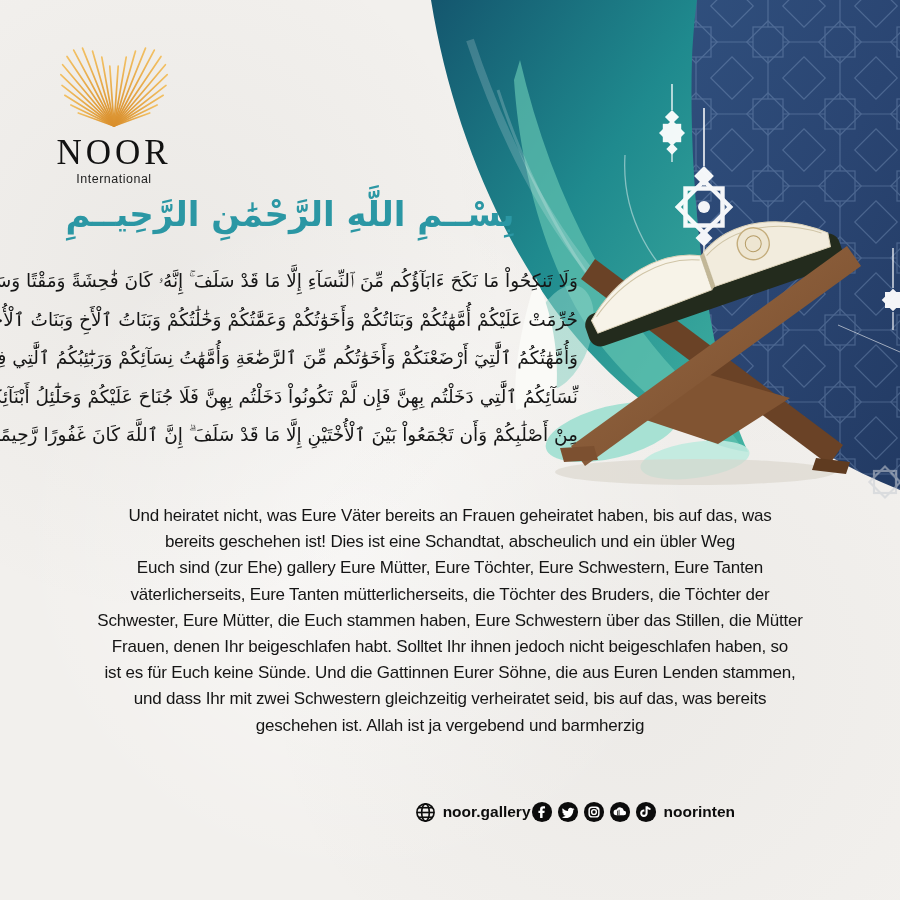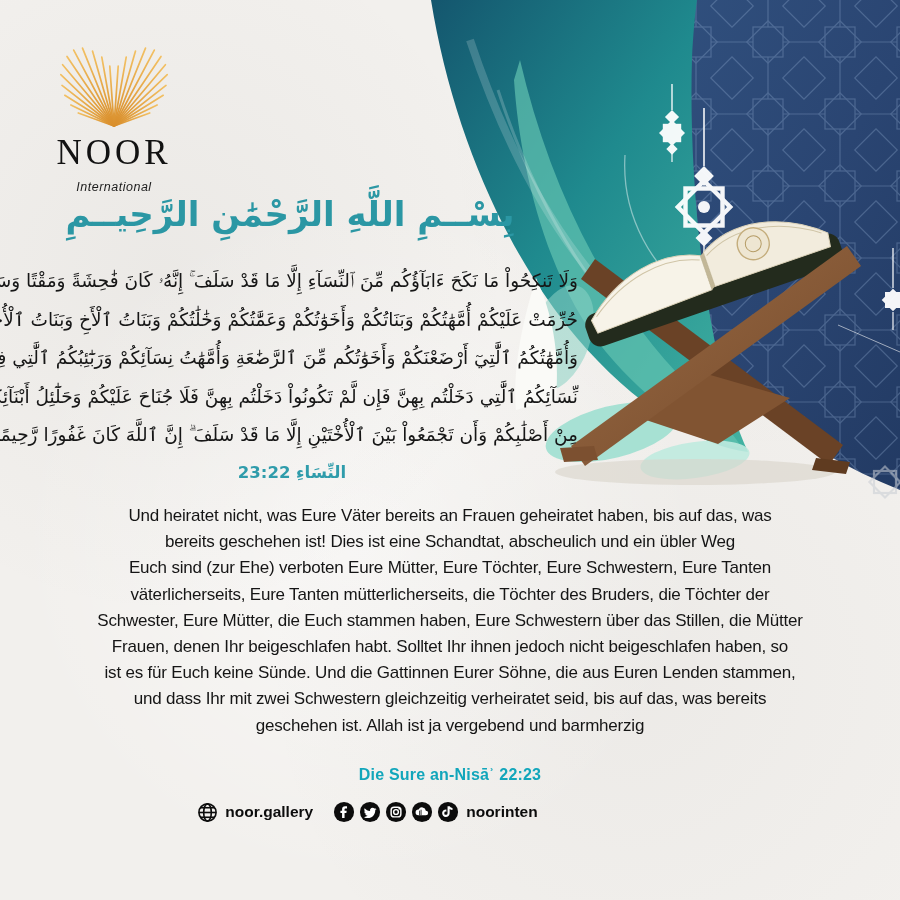--- a/index.html
+++ b/index.html
@@ -10,38 +10,38 @@
     background-image:
       radial-gradient(circle at 18% 30%, rgba(110,105,98,.05), transparent 36%),
       radial-gradient(circle at 70% 75%, rgba(110,105,98,.045), transparent 40%),
       radial-gradient(circle at 40% 60%, rgba(255,255,255,.5), transparent 45%),
       radial-gradient(circle at 85% 15%, rgba(110,105,98,.04), transparent 30%);
   }
   .art{position:absolute;top:0;left:0;}
   
   .logo{position:absolute;top:20px;left:36px;width:156px;text-align:center;}
   .brand-name{font-family:"Liberation Serif",serif;font-size:35px;letter-spacing:4px;color:#121212;line-height:34px;}
-  .brand-sub{font-size:12.5px;color:#1d1d1d;letter-spacing:.5px;margin-top:10px;font-style:italic;}
+  .brand-sub{font-size:12.5px;color:#1d1d1d;letter-spacing:.5px;margin-top:2px;}
   
   .ar{font-family:"DejaVu Sans",sans-serif;direction:rtl;}
   .bismillah{position:absolute;top:194px;left:10px;width:560px;text-align:center;
     font-size:34px;font-weight:bold;color:#2b97a4;white-space:nowrap;}
   .verse{position:absolute;top:262px;left:6px;width:572px;color:#161616;}
   .verse .vline{height:38.5px;line-height:38.5px;font-size:18.5px;text-align:center;white-space:nowrap;}
   .reference{position:absolute;top:463px;left:6px;width:572px;text-align:center;
     font-size:16.5px;font-weight:bold;color:#2f9cab;}
   
   .german{position:absolute;top:503px;left:12px;width:876px;color:#151515;}
   .german .gline{height:26.2px;line-height:26.2px;font-size:17px;font-weight:400;
     letter-spacing:-.2px;text-align:center;white-space:nowrap;}
   .source{position:absolute;top:766px;left:0;width:900px;text-align:center;
     font-size:16px;font-weight:800;color:#12a6bb;letter-spacing:.2px;}
   
   .footer{position:absolute;top:801px;left:0;width:735px;display:flex;
-    justify-content:center;align-items:center;gap:20px;}
+    justify-content:flex-end;align-items:center;}
   .fitem{display:flex;align-items:center;gap:7px;font-size:15.5px;font-weight:700;color:#0c0c0c;}
   .circles{display:flex;align-items:center;gap:4px;}
 </style>
 </head>
 <body>
 
 <div class="canvas">
 
   <svg class="art" width="900" height="530" viewBox="0 0 900 530">
     <defs>
@@ -186,34 +186,32 @@
 
   <div class="bismillah ar">بِسْــمِ اللَّهِ الرَّحْمَٰنِ الرَّحِيــمِ</div>
 
   <div class="verse ar">
     <div class="vline">وَلَا تَنكِحُواْ مَا نَكَحَ ءَابَآؤُكُم مِّنَ ٱلنِّسَآءِ إِلَّا مَا قَدْ سَلَفَ ۚ إِنَّهُۥ كَانَ فَٰحِشَةً وَمَقْتًا وَسَآءَ سَبِيلًا ﴿٢٢﴾</div>
     <div class="vline">حُرِّمَتْ عَلَيْكُمْ أُمَّهَٰتُكُمْ وَبَنَاتُكُمْ وَأَخَوَٰتُكُمْ وَعَمَّٰتُكُمْ وَخَٰلَٰتُكُمْ وَبَنَاتُ ٱلْأَخِ وَبَنَاتُ ٱلْأُخْتِ</div>
     <div class="vline">وَأُمَّهَٰتُكُمُ ٱلَّٰتِيٓ أَرْضَعْنَكُمْ وَأَخَوَٰتُكُم مِّنَ ٱلرَّضَٰعَةِ وَأُمَّهَٰتُ نِسَآئِكُمْ وَرَبَٰٓئِبُكُمُ ٱلَّٰتِي فِي حُجُورِكُم مِّن</div>
     <div class="vline">نِّسَآئِكُمُ ٱلَّٰتِي دَخَلْتُم بِهِنَّ فَإِن لَّمْ تَكُونُواْ دَخَلْتُم بِهِنَّ فَلَا جُنَاحَ عَلَيْكُمْ وَحَلَٰٓئِلُ أَبْنَآئِكُمُ ٱلَّذِينَ</div>
     <div class="vline">مِنْ أَصْلَٰبِكُمْ وَأَن تَجْمَعُواْ بَيْنَ ٱلْأُخْتَيْنِ إِلَّا مَا قَدْ سَلَفَ ۗ إِنَّ ٱللَّهَ كَانَ غَفُورًا رَّحِيمًا ﴿٢٣﴾</div>
   </div>
-  <div class="reference ar">النِّسَاءِ 23:22</div>
 
   <div class="german">
     <div class="gline">Und heiratet nicht, was Eure Väter bereits an Frauen geheiratet haben, bis auf das, was</div>
     <div class="gline">bereits geschehen ist! Dies ist eine Schandtat, abscheulich und ein übler Weg</div>
-    <div class="gline">Euch sind (zur Ehe) verboten Eure Mütter, Eure Töchter, Eure Schwestern, Eure Tanten</div>
+    <div class="gline">Euch sind (zur Ehe) gallery Eure Mütter, Eure Töchter, Eure Schwestern, Eure Tanten</div>
     <div class="gline">väterlicherseits, Eure Tanten mütterlicherseits, die Töchter des Bruders, die Töchter der</div>
     <div class="gline">Schwester, Eure Mütter, die Euch stammen haben, Eure Schwestern über das Stillen, die Mütter</div>
     <div class="gline">Frauen, denen Ihr beigeschlafen habt. Solltet Ihr ihnen jedoch nicht beigeschlafen haben, so</div>
     <div class="gline">ist es für Euch keine Sünde. Und die Gattinnen Eurer Söhne, die aus Euren Lenden stammen,</div>
     <div class="gline">und dass Ihr mit zwei Schwestern gleichzeitig verheiratet seid, bis auf das, was bereits</div>
     <div class="gline">geschehen ist. Allah ist ja vergebend und barmherzig</div>
   </div>
-  <div class="source">Die Sure an-Nisāʾ 22:23</div>
 
   <div class="footer">
     <div class="fitem">
       <svg width="21" height="21" viewBox="0 0 22 22">
         <g fill="none" stroke="#0c0c0c" stroke-width="1.7">
           <circle cx="11" cy="11" r="9"></circle>
           <ellipse cx="11" cy="11" rx="4" ry="9"></ellipse>
           <line x1="2" y1="11" x2="20" y2="11"></line>
           <line x1="3.4" y1="6" x2="18.6" y2="6"></line>
           <line x1="3.4" y1="16" x2="18.6" y2="16"></line>

